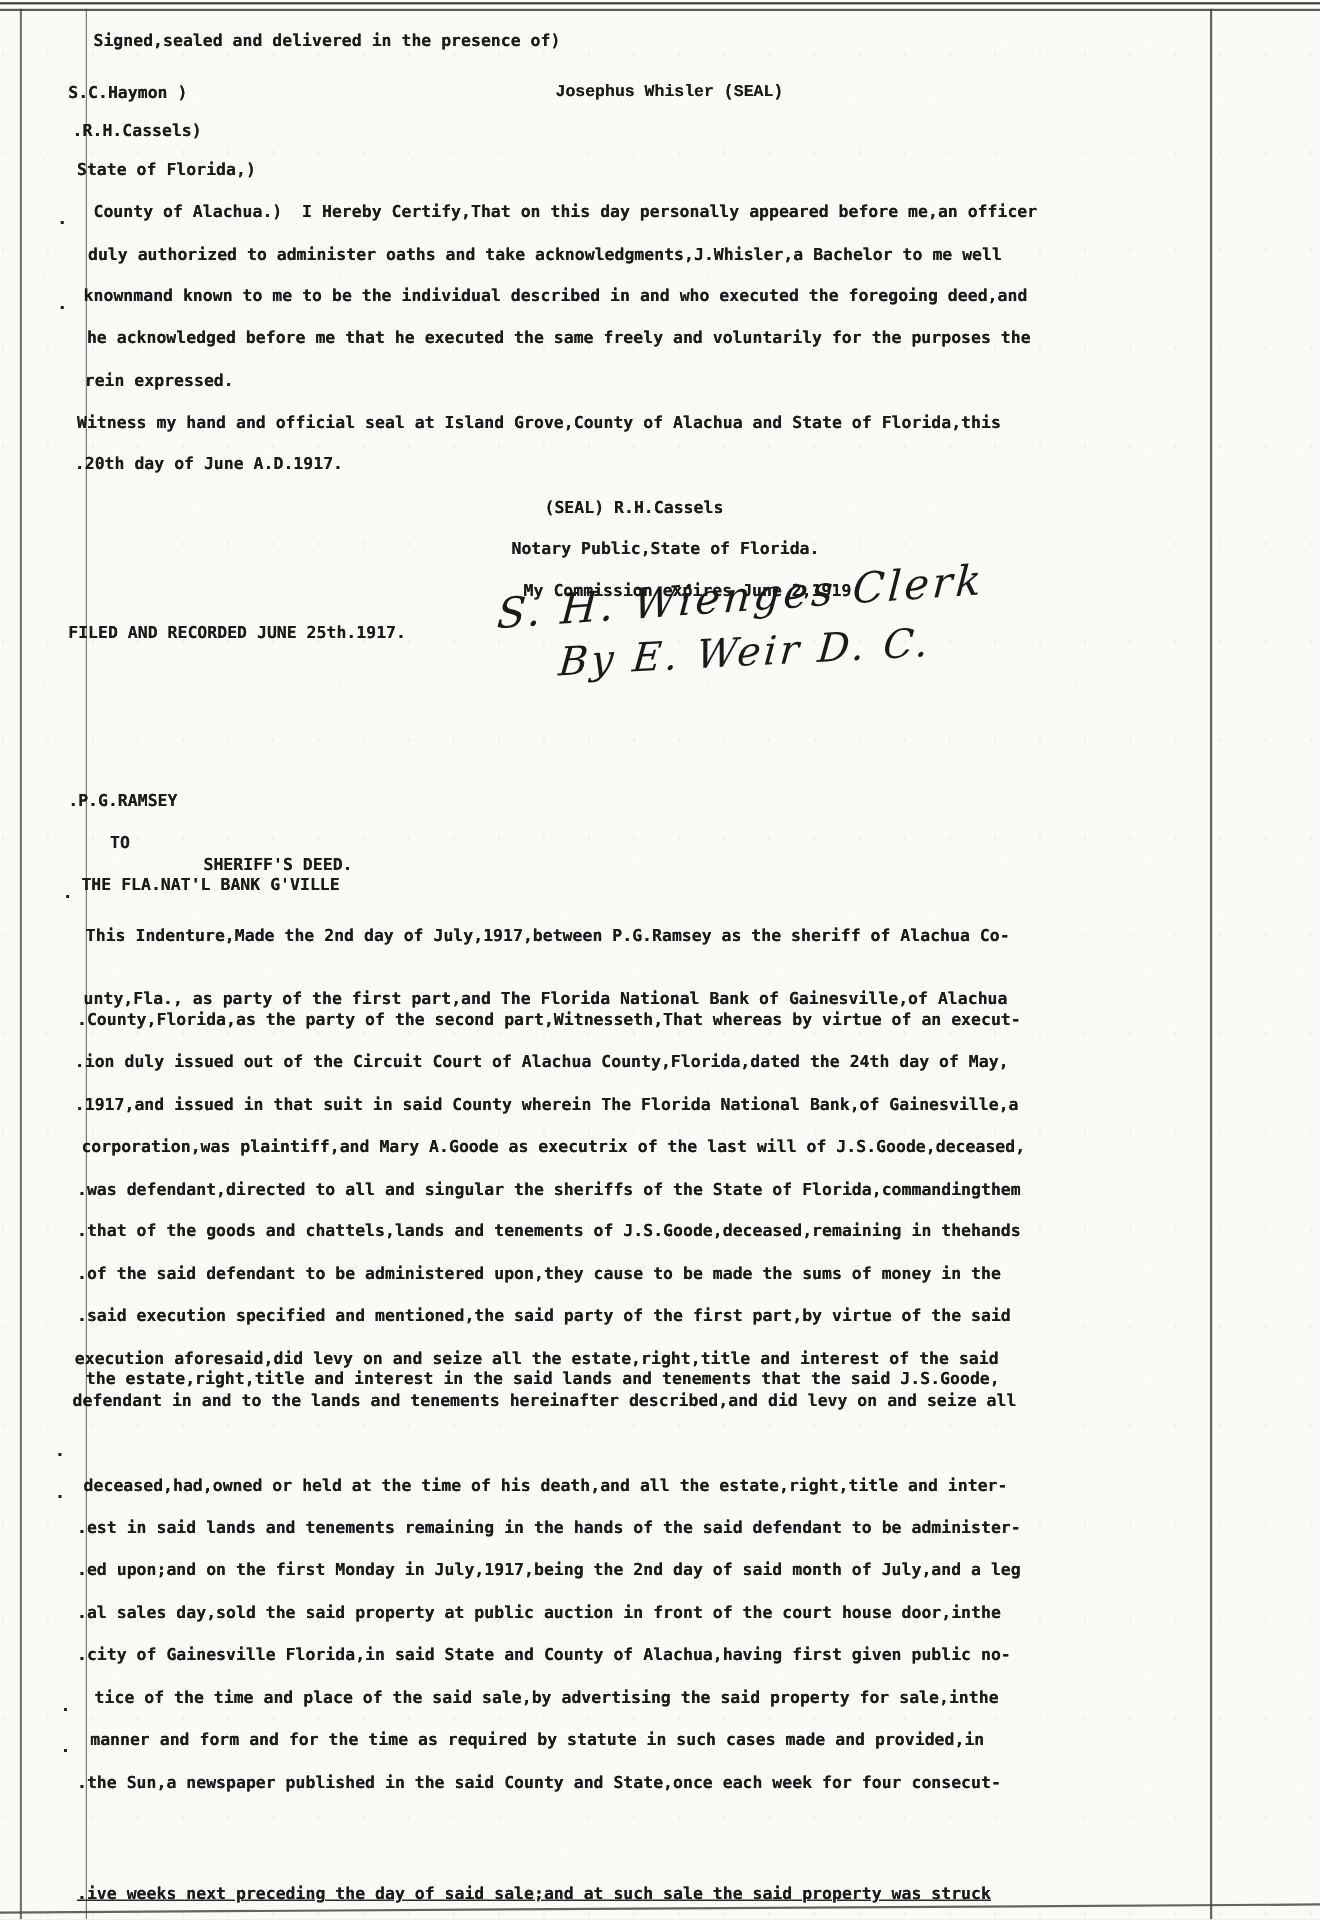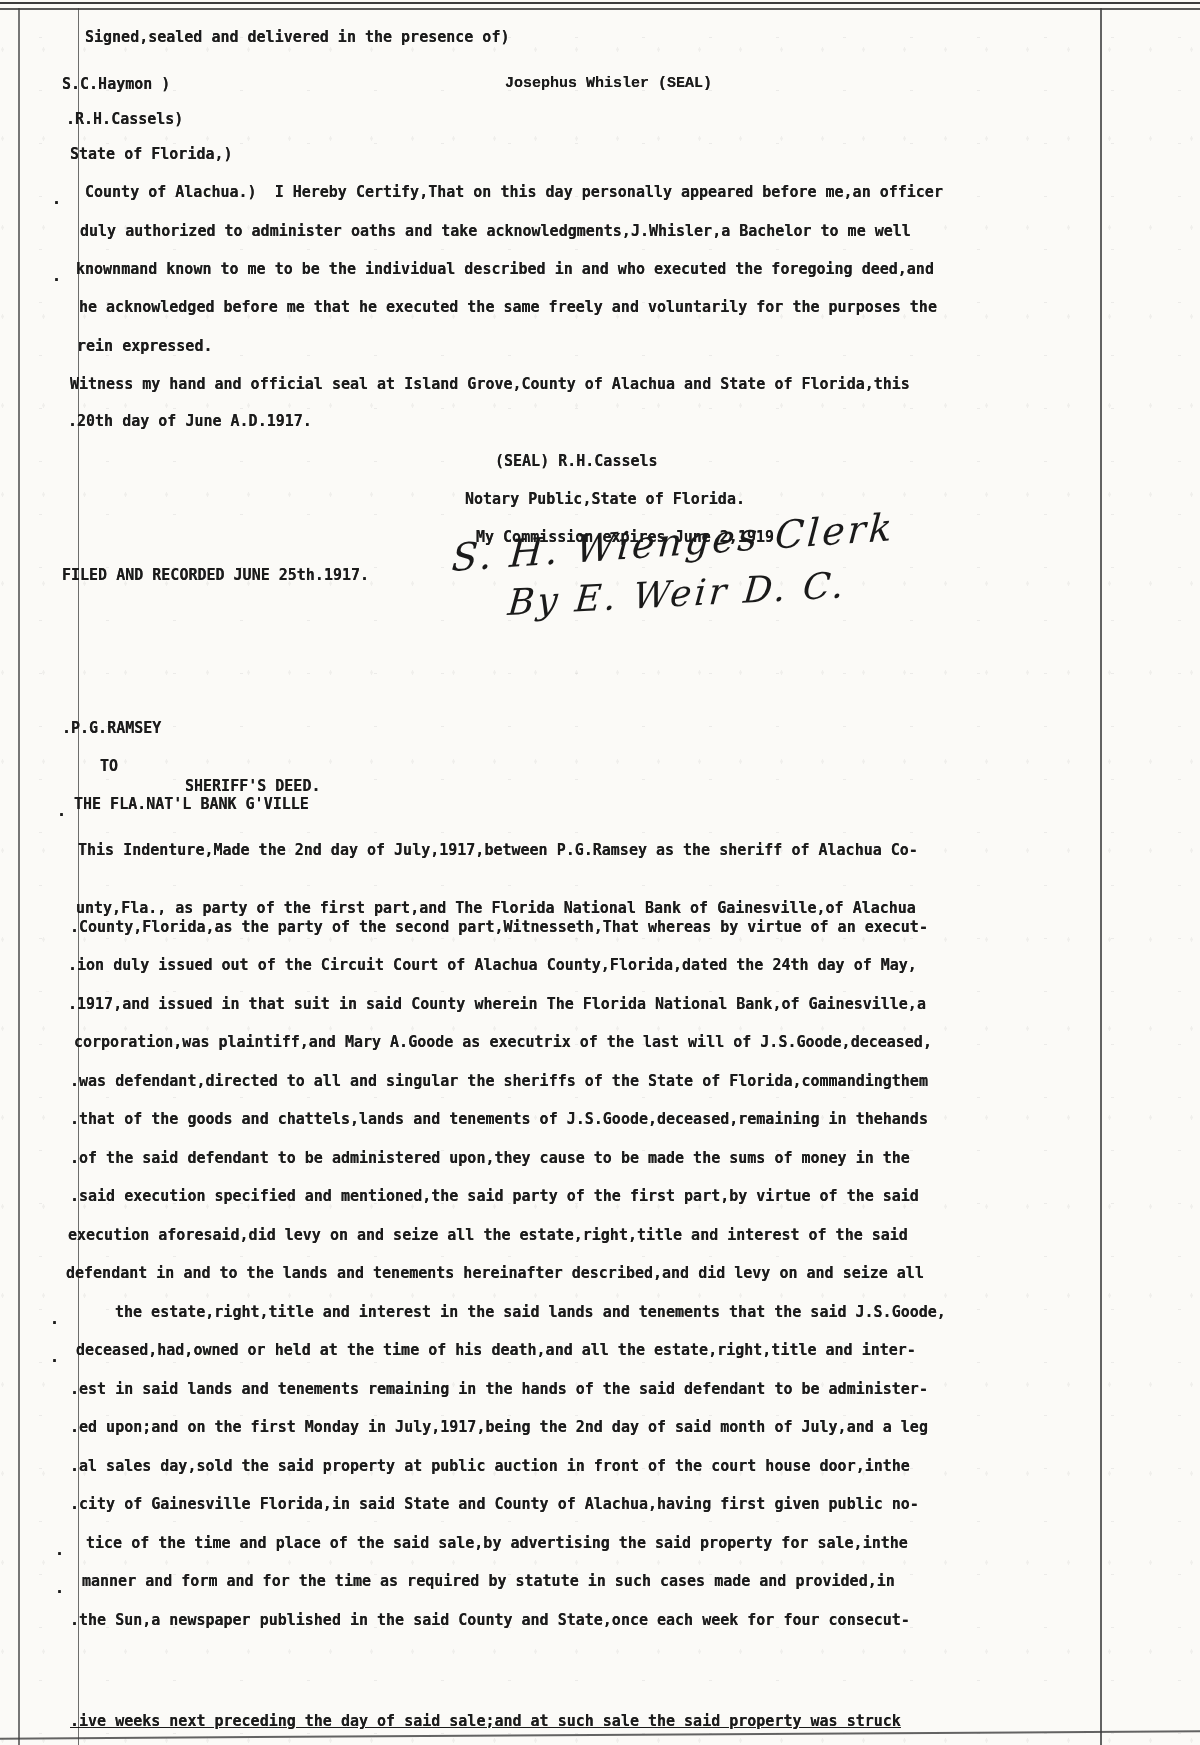--- a/index.html
+++ b/index.html
@@ -85,21 +85,21 @@
       <div class="typed-line" style="left: 70px; top: 918px;">.County,Florida,as the party of the second part,Witnesseth,That whereas by virtue of an execut-</div>
       <div class="typed-line" style="left: 68px; top: 956px;">.ion duly issued out of the Circuit Court of Alachua County,Florida,dated the 24th day of May,</div>
       <div class="typed-line" style="left: 68px; top: 995px;">.1917,and issued in that suit in said County wherein The Florida National Bank,of Gainesville,a</div>
       <div class="typed-line" style="left: 74px; top: 1033px;">corporation,was plaintiff,and Mary A.Goode as executrix of the last will of J.S.Goode,deceased,</div>
       <div class="typed-line" style="left: 70px; top: 1072px;">.was defendant,directed to all and singular the sheriffs of the State of Florida,commandingthem</div>
       <div class="typed-line" style="left: 70px; top: 1110px;">.that of the goods and chattels,lands and tenements of J.S.Goode,deceased,remaining in thehands</div>
       <div class="typed-line" style="left: 70px; top: 1149px;">.of the said defendant to be administered upon,they cause to be made the sums of money in the</div>
       <div class="typed-line" style="left: 70px; top: 1187px;">.said execution specified and mentioned,the said party of the first part,by virtue of the said</div>
       <div class="typed-line" style="left: 68px; top: 1226px; text-align: center;">execution aforesaid,did levy on and seize all the estate,right,title and interest of the said</div>
       <div class="typed-line" style="left: 66px; top: 1264px;">defendant in and to the lands and tenements hereinafter described,and did levy on and seize all</div>
-      <div class="typed-line" style="left: 78px; top: 1303px; margin-left: 37px;">the estate,right,title and interest in the said lands and tenements that the said J.S.Goode,</div>
+      <div class="typed-line" style="left: 78px; top: 1244px;">the estate,right,title and interest in the said lands and tenements that the said J.S.Goode,</div>
       <div class="typed-line" style="left: 76px; top: 1341px;">deceased,had,owned or held at the time of his death,and all the estate,right,title and inter-</div>
       <div class="typed-line" style="left: 70px; top: 1380px;">.est in said lands and tenements remaining in the hands of the said defendant to be administer-</div>
       <div class="typed-line" style="left: 70px; top: 1418px;">.ed upon;and on the first Monday in July,1917,being the 2nd day of said month of July,and a leg</div>
       <div class="typed-line" style="left: 70px; top: 1457px;">.al sales day,sold the said property at public auction in front of the court house door,inthe</div>
       <div class="typed-line" style="left: 70px; top: 1495px;">.city of Gainesville Florida,in said State and County of Alachua,having first given public no-</div>
       <div class="typed-line" style="left: 86px; top: 1534px;">tice of the time and place of the said sale,by advertising the said property for sale,inthe</div>
       <div class="typed-line" style="left: 82px; top: 1572px;">manner and form and for the time as required by statute in such cases made and provided,in</div>
       <div class="typed-line" style="left: 70px; top: 1611px;">.the Sun,a newspaper published in the said County and State,once each week for four consecut-</div>
       <div class="typed-line" style="left: 70px; top: 1712px; text-decoration: underline;">.ive weeks next preceding the day of said sale;and at such sale the said property was struck</div>
       <div class="typed-line" style="left: 52px; top: 190px;">.</div>

